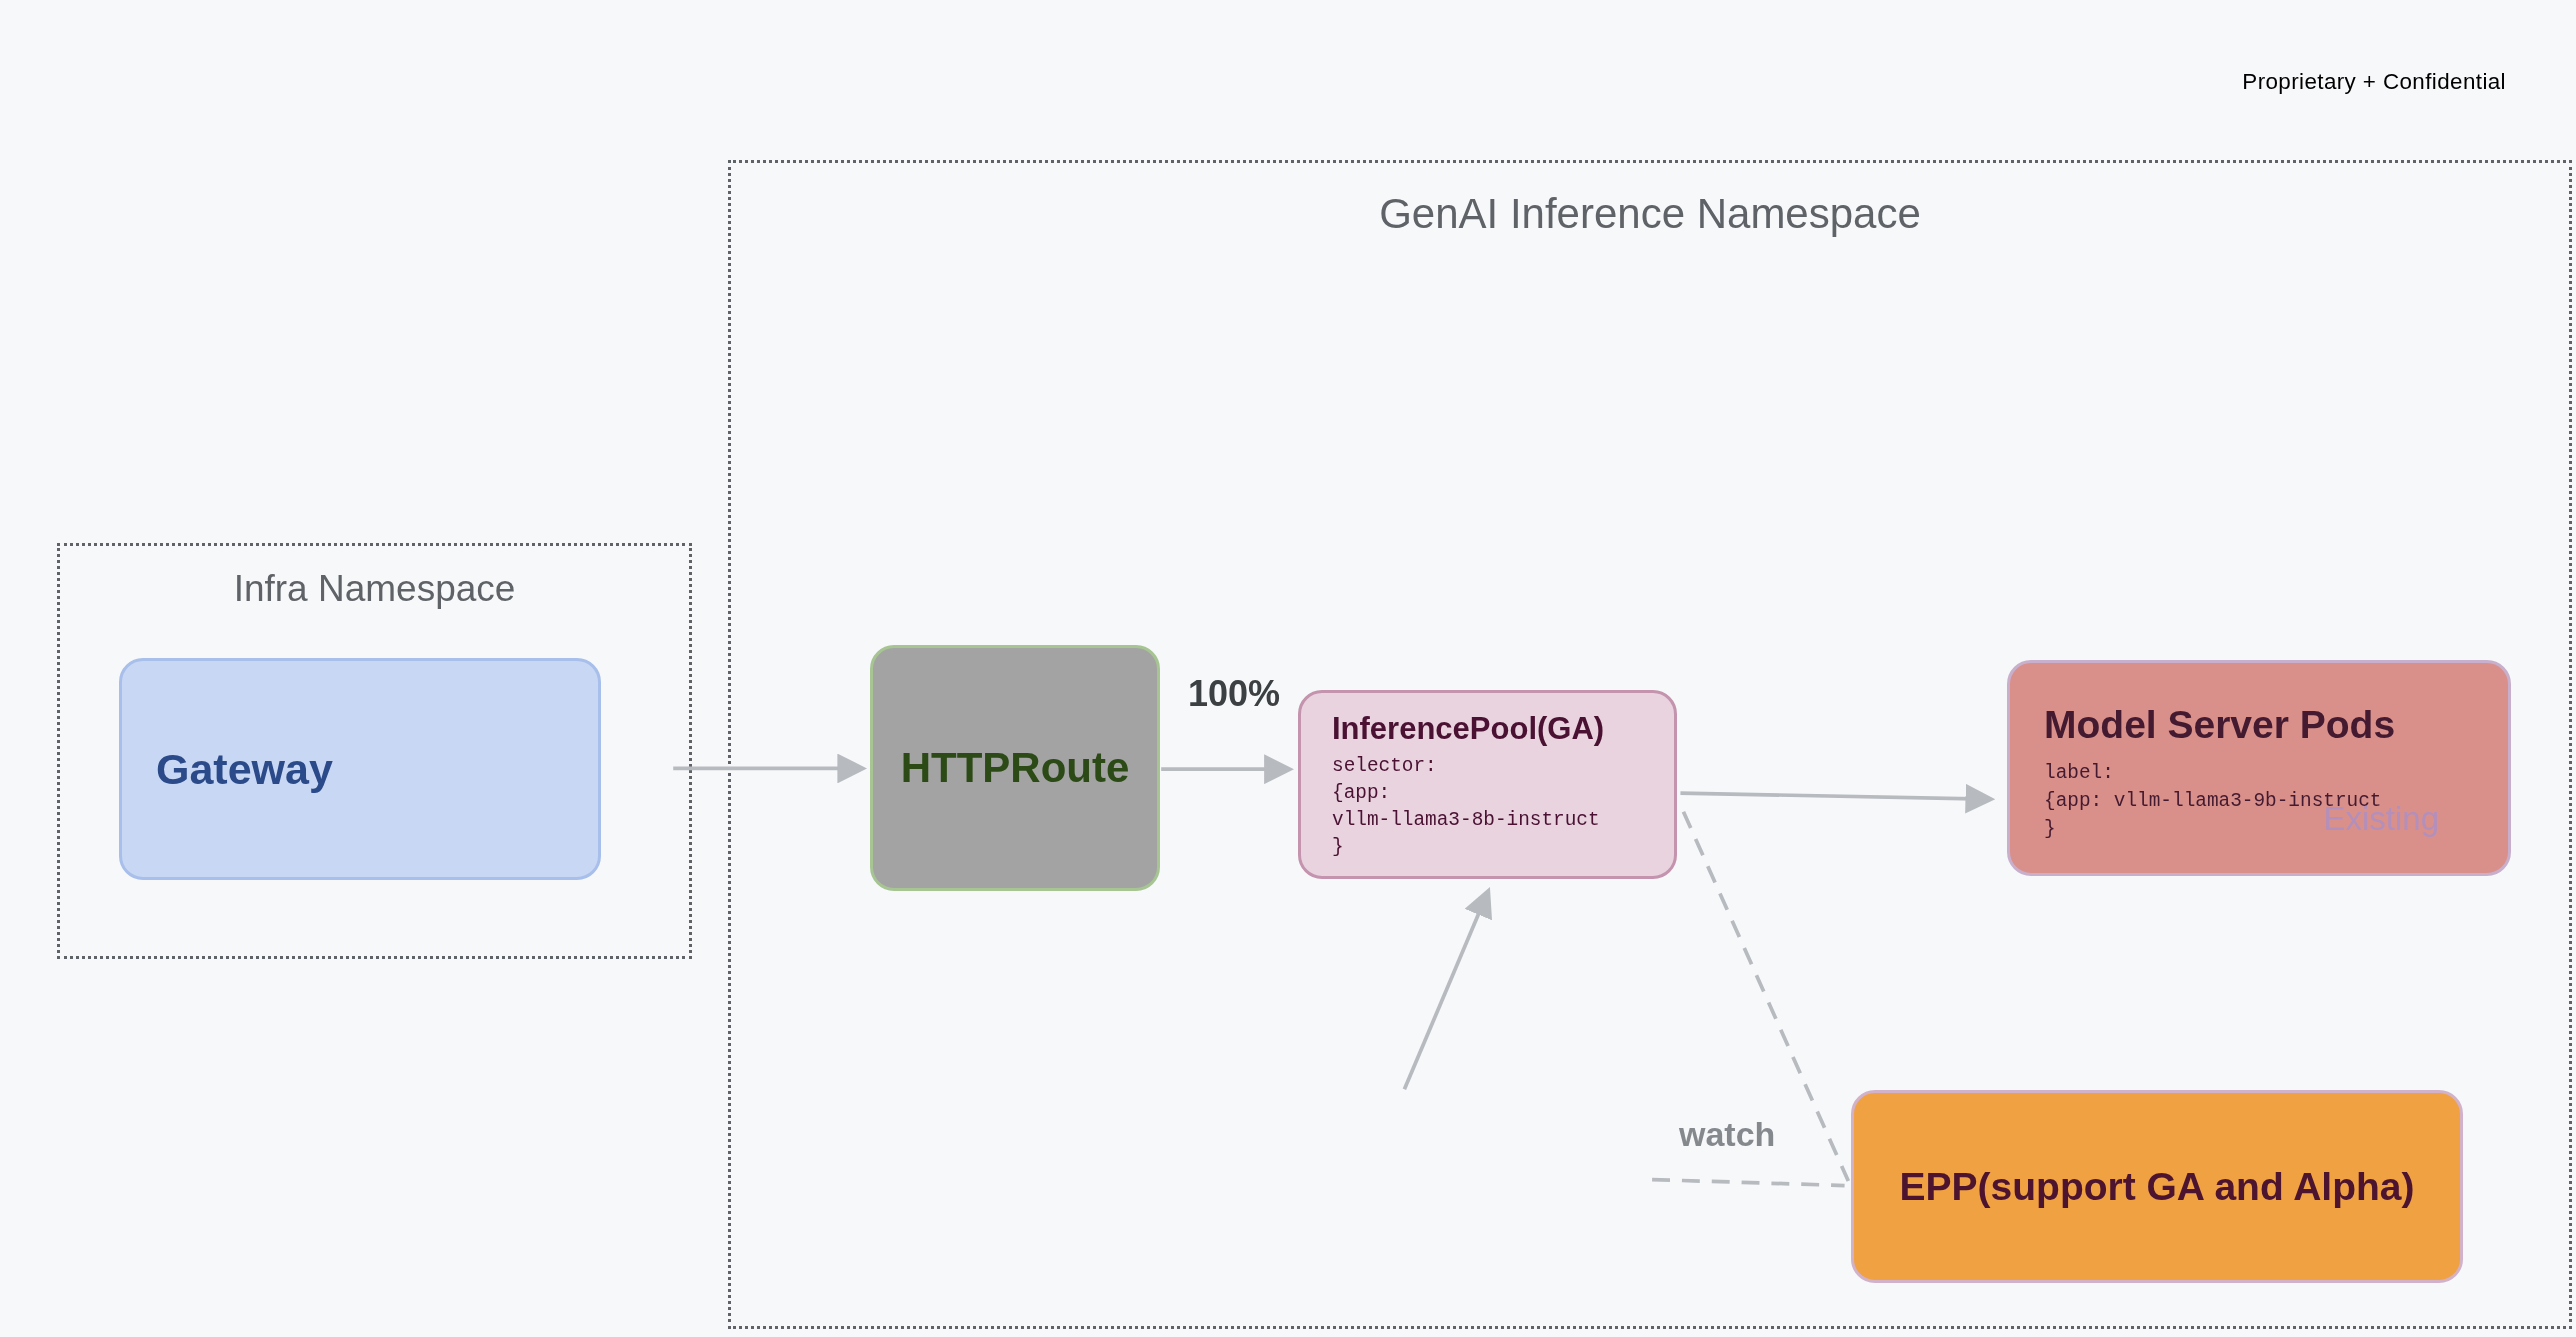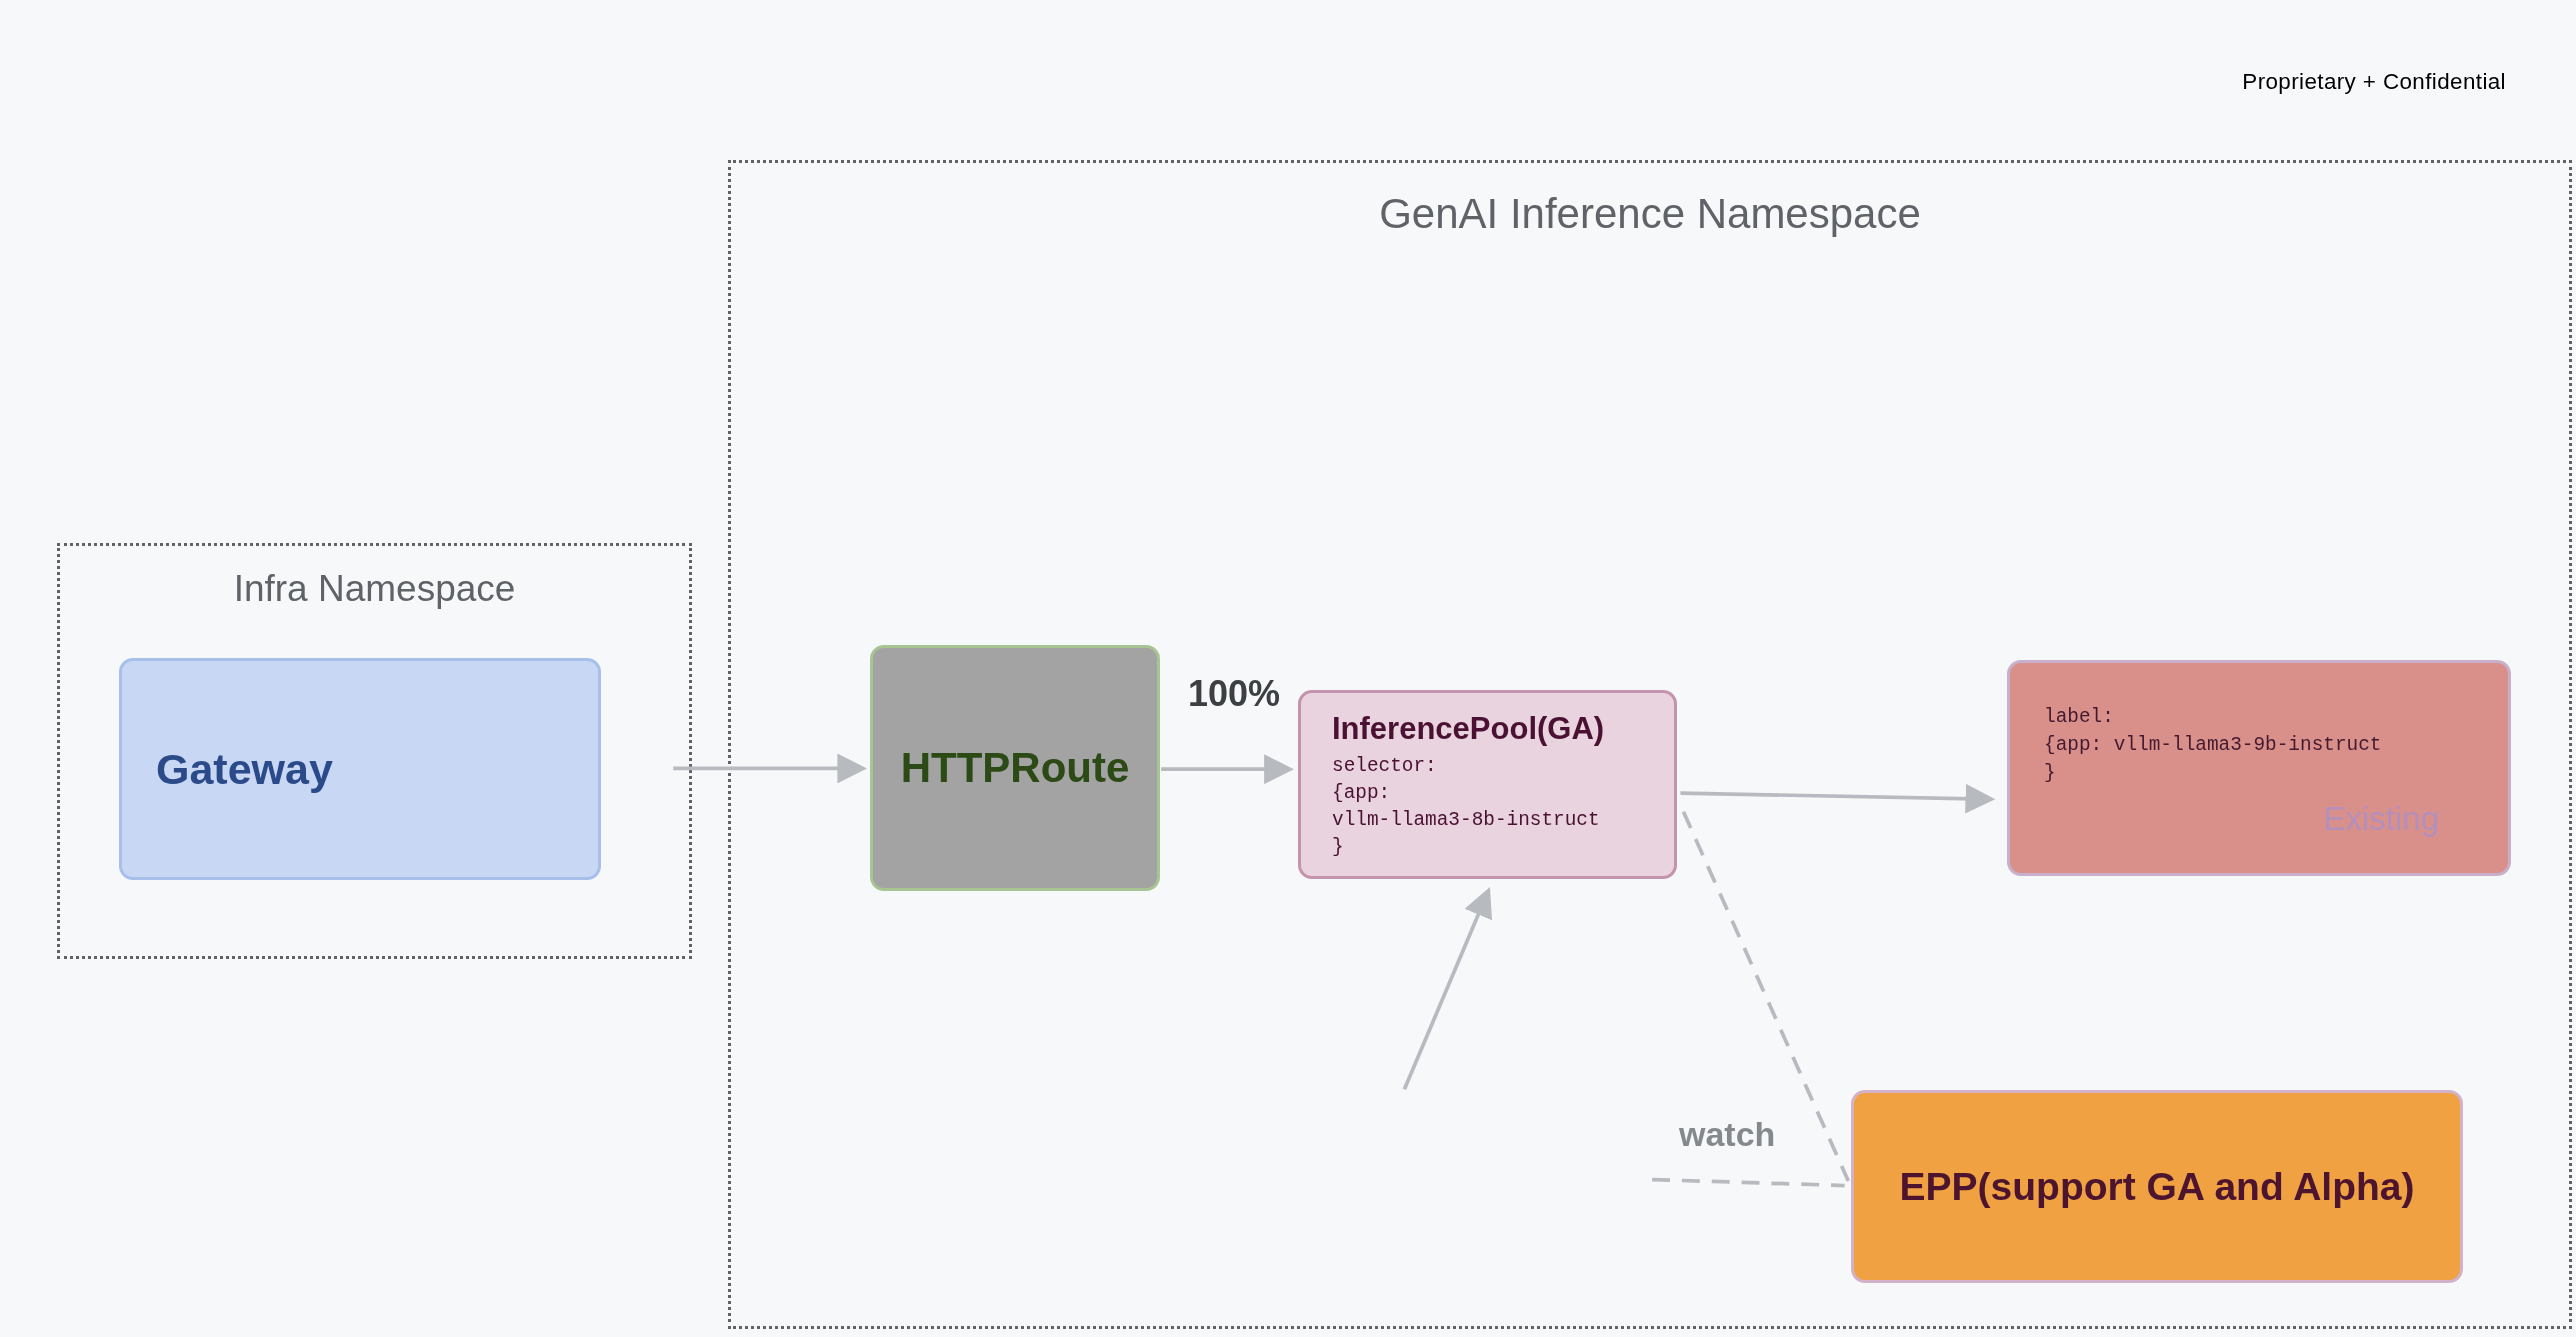--- a/index.html
+++ b/index.html
@@ -33,21 +33,21 @@
     text-align: center;
     color: #5f6368;
     font-weight: 400;
   }
   .ns-genai .ns-title { top: 27px; font-size: 42px; }
   .ns-infra .ns-title { top: 22.4px; font-size: 37px; }
 
   
   .node {
     position: absolute;
-    border-radius: 14px;
+    border-radius: 24px;
     box-sizing: border-box;
   }
   .node-gateway {
     left: 119px; top: 658px; width: 482px; height: 222px;
     background: #c8d7f3; border: 3px solid #a7bfea;
     display: flex; align-items: center;
     padding-left: 34px;
   }
   .node-gateway .title { font-size: 43px; font-weight: bold; color: #2b4a8a; }
 
@@ -141,20 +141,21 @@
 
   <div class="node node-pool">
     <div class="title">InferencePool(GA)</div>
     <div class="code">selector:
 {app:
 vllm-llama3-8b-instruct
 }</div>
   </div>
 
   <div class="node node-pods">
+    <div class="title">Model Server Pods</div>
     <div class="code">label:
 {app: vllm-llama3-9b-instruct
 }</div>
     <div class="badge-existing">Existing</div>
   </div>
 
 
   <div class="node node-epp">
     <div class="title">EPP(support GA and Alpha)</div>
   </div>

